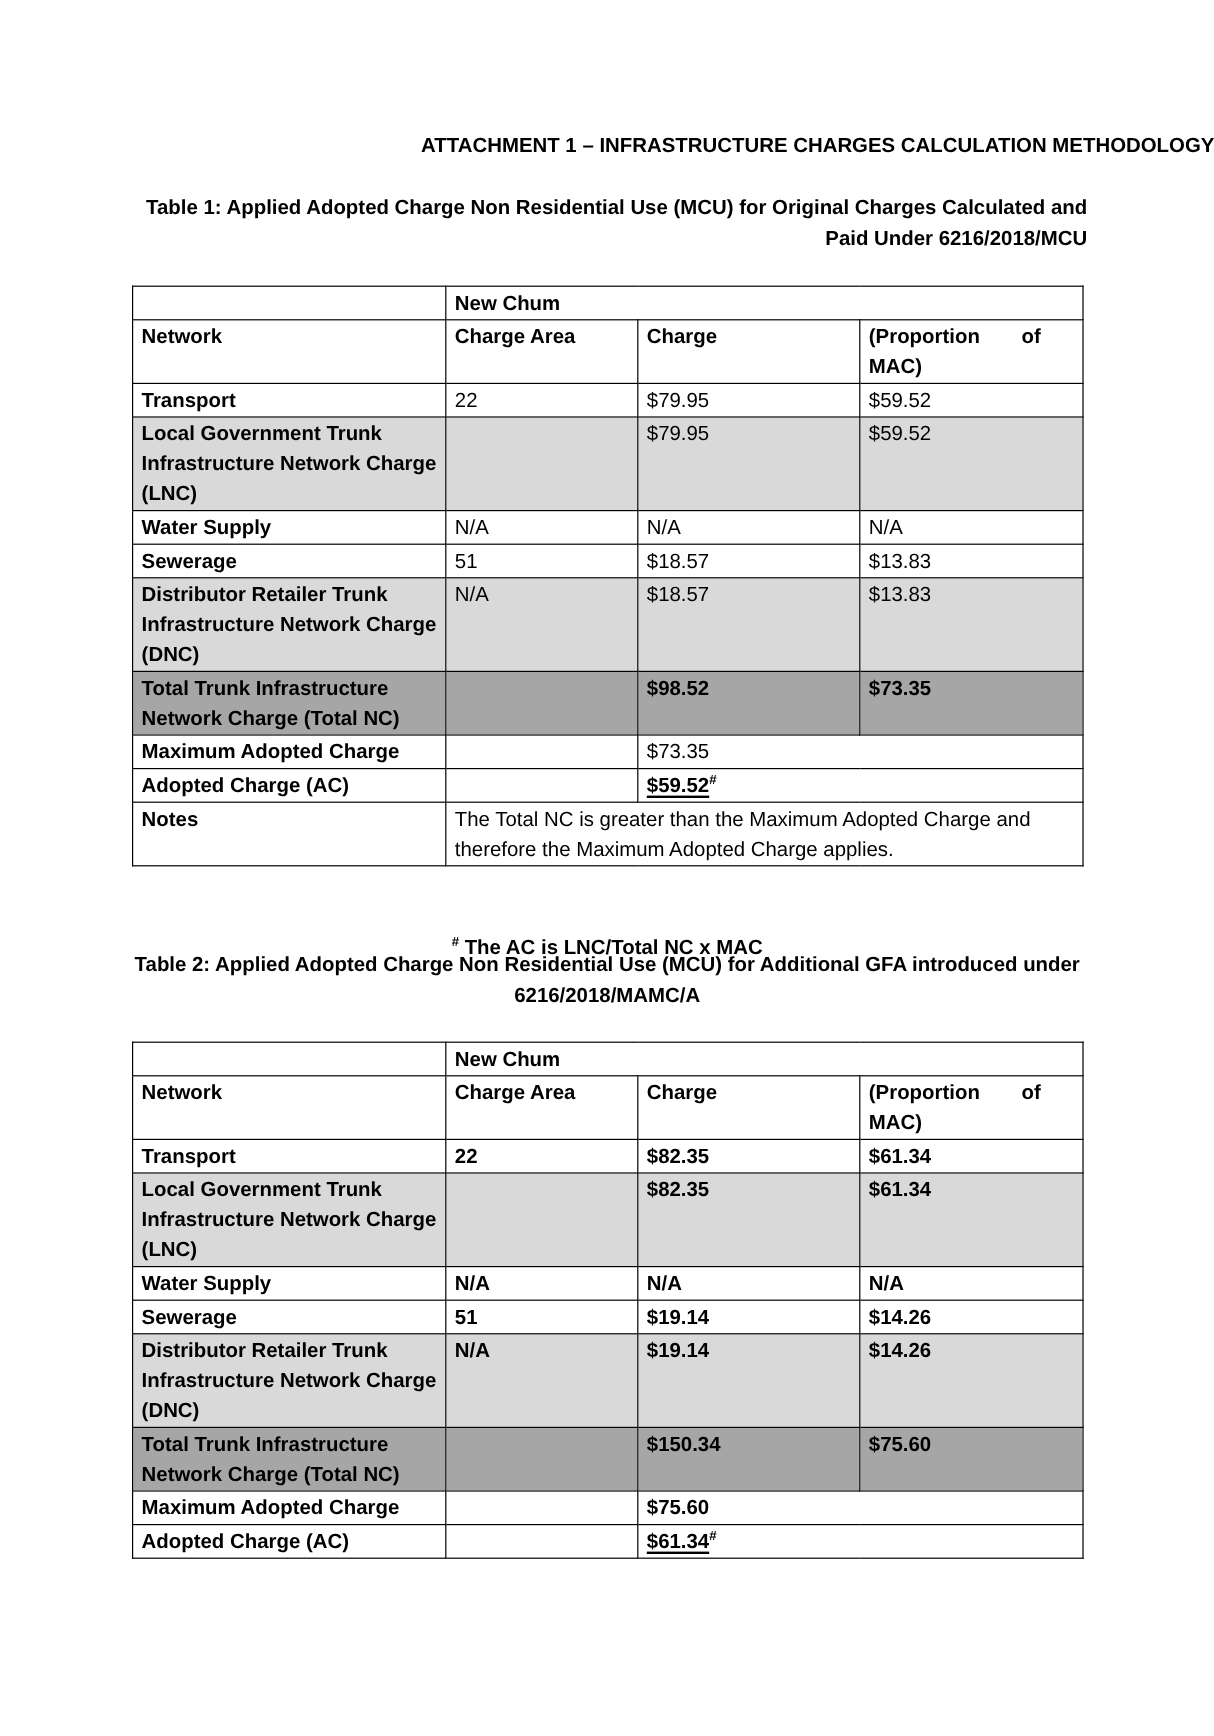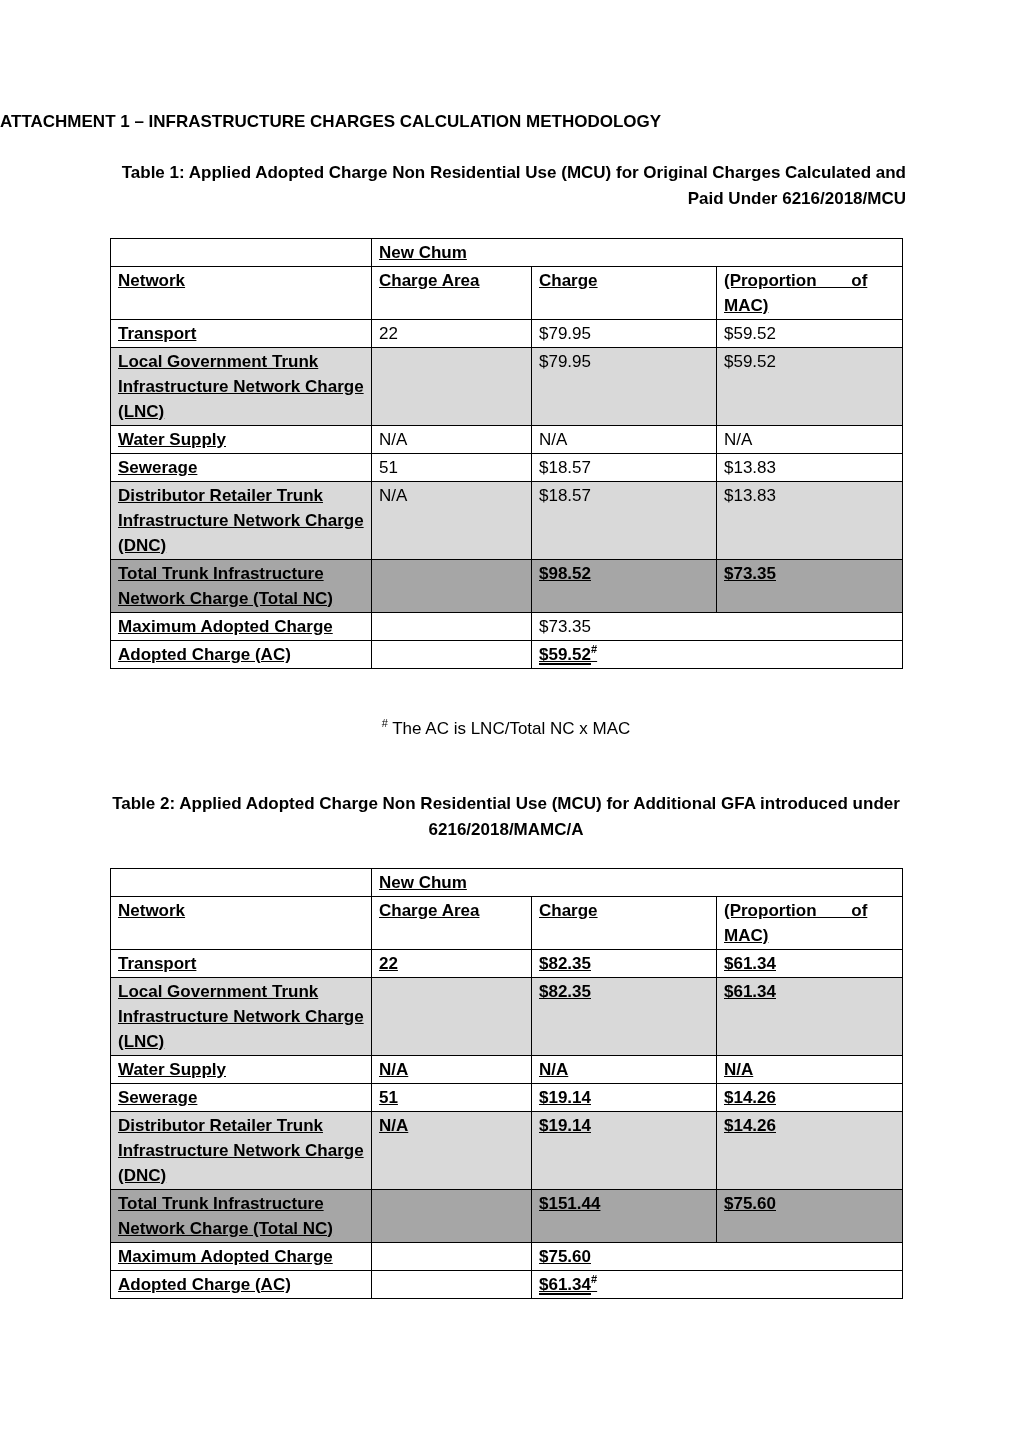--- a/index.html
+++ b/index.html
@@ -14,51 +14,51 @@
     width:1012px;
     height:1447px;
     background:#ffffff;
     font-family:"Liberation Sans",sans-serif;
     color:var(--text);
     overflow:hidden;
   }
   .doc-title{
     position:absolute;
     top:112px;left:0;width:100%;
-    text-align:left;
+    text-align:right;
     font-size:17px;font-weight:700;
   }
   .table-caption{
     position:absolute;left:0;width:100%;
     text-align:center;font-size:17px;font-weight:700;line-height:26px;
   }
   .table-caption .inner{max-width:800px;margin:0 auto;}
   .cap-1{top:160px;text-align:right;}
   .cap-2{top:791px;}
   .footnote{
-    position:absolute;top:719px;left:0;width:100%;
-    text-align:center;font-size:17px;
+    position:absolute;top:780px;left:0;width:100%;
+    text-align:center;font-size:17px;font-weight:bold;
   }
   .data-table{
     position:absolute;left:110px;width:792px;
     border-collapse:collapse;table-layout:fixed;
   }
   .t1{top:238px;}
   .t2{top:868px;}
   .data-table td{
     border:1px solid var(--border);
     padding:1px 7px;
     vertical-align:top;
     font-size:17px;
     line-height:25px;
     text-align:left;
     overflow:hidden;
   }
   .data-table tr{height:27px;}
-  .b{font-weight:700;text-decoration:underline;}
+  .b{font-weight:700;}
   .jh{text-align:justify;text-align-last:left;word-spacing:30px;margin-left:16px;}
   .bg-white{background:#ffffff;padding-left:32px;}
   .bg-light{background:var(--shade-light);margin-top:44px;}
   .bg-dark{background:var(--shade-dark);}
   sup{font-size:11px;line-height:0;}
   .u{text-decoration:underline;text-decoration-thickness:2px;text-underline-offset:3px;}
 </style>
 </head>
 <body>
 
@@ -127,20 +127,24 @@
         <tr class="bg-white">
           <td class="b"><span>Maximum Adopted Charge</span></td>
           <td><span></span></td>
           <td colspan="2"><span>$73.35</span></td>
         </tr>
         <tr class="bg-white">
           <td class="b"><span>Adopted Charge (AC)</span></td>
           <td><span></span></td>
           <td colspan="2" class="b"><span class="u">$59.52</span><sup>#</sup></td>
         </tr>
+        <tr class="bg-white">
+          <td class="b"><span>Notes</span></td>
+          <td colspan="3"><span>The Total NC is greater than the Maximum Adopted Charge and therefore the Maximum Adopted Charge applies.</span></td>
+        </tr>
       </tbody>
   </table>
 
   <div class="footnote">
     <sup>#</sup>
     <span>The AC is LNC/Total NC x MAC</span>
   </div>
 
   <div class="table-caption cap-2">
     <div class="inner">Table 2: Applied Adopted Charge Non Residential Use (MCU) for Additional GFA introduced under 6216/2018/MAMC/A</div>
@@ -190,21 +194,21 @@
         </tr>
         <tr class="bg-light">
           <td class="b"><span>Distributor Retailer Trunk Infrastructure Network Charge (DNC)</span></td>
           <td class="b"><span>N/A</span></td>
           <td class="b"><span>$19.14</span></td>
           <td class="b"><span>$14.26</span></td>
         </tr>
         <tr class="bg-dark">
           <td class="b"><span>Total Trunk Infrastructure Network Charge (Total NC)</span></td>
           <td><span></span></td>
-          <td class="b"><span>$151.44</span></td>
+          <td class="b"><span>$150.34</span></td>
           <td class="b"><span>$75.60</span></td>
         </tr>
         <tr class="bg-white">
           <td class="b"><span>Maximum Adopted Charge</span></td>
           <td><span></span></td>
           <td colspan="2" class="b"><span>$75.60</span></td>
         </tr>
         <tr class="bg-white">
           <td class="b"><span>Adopted Charge (AC)</span></td>
           <td><span></span></td>

